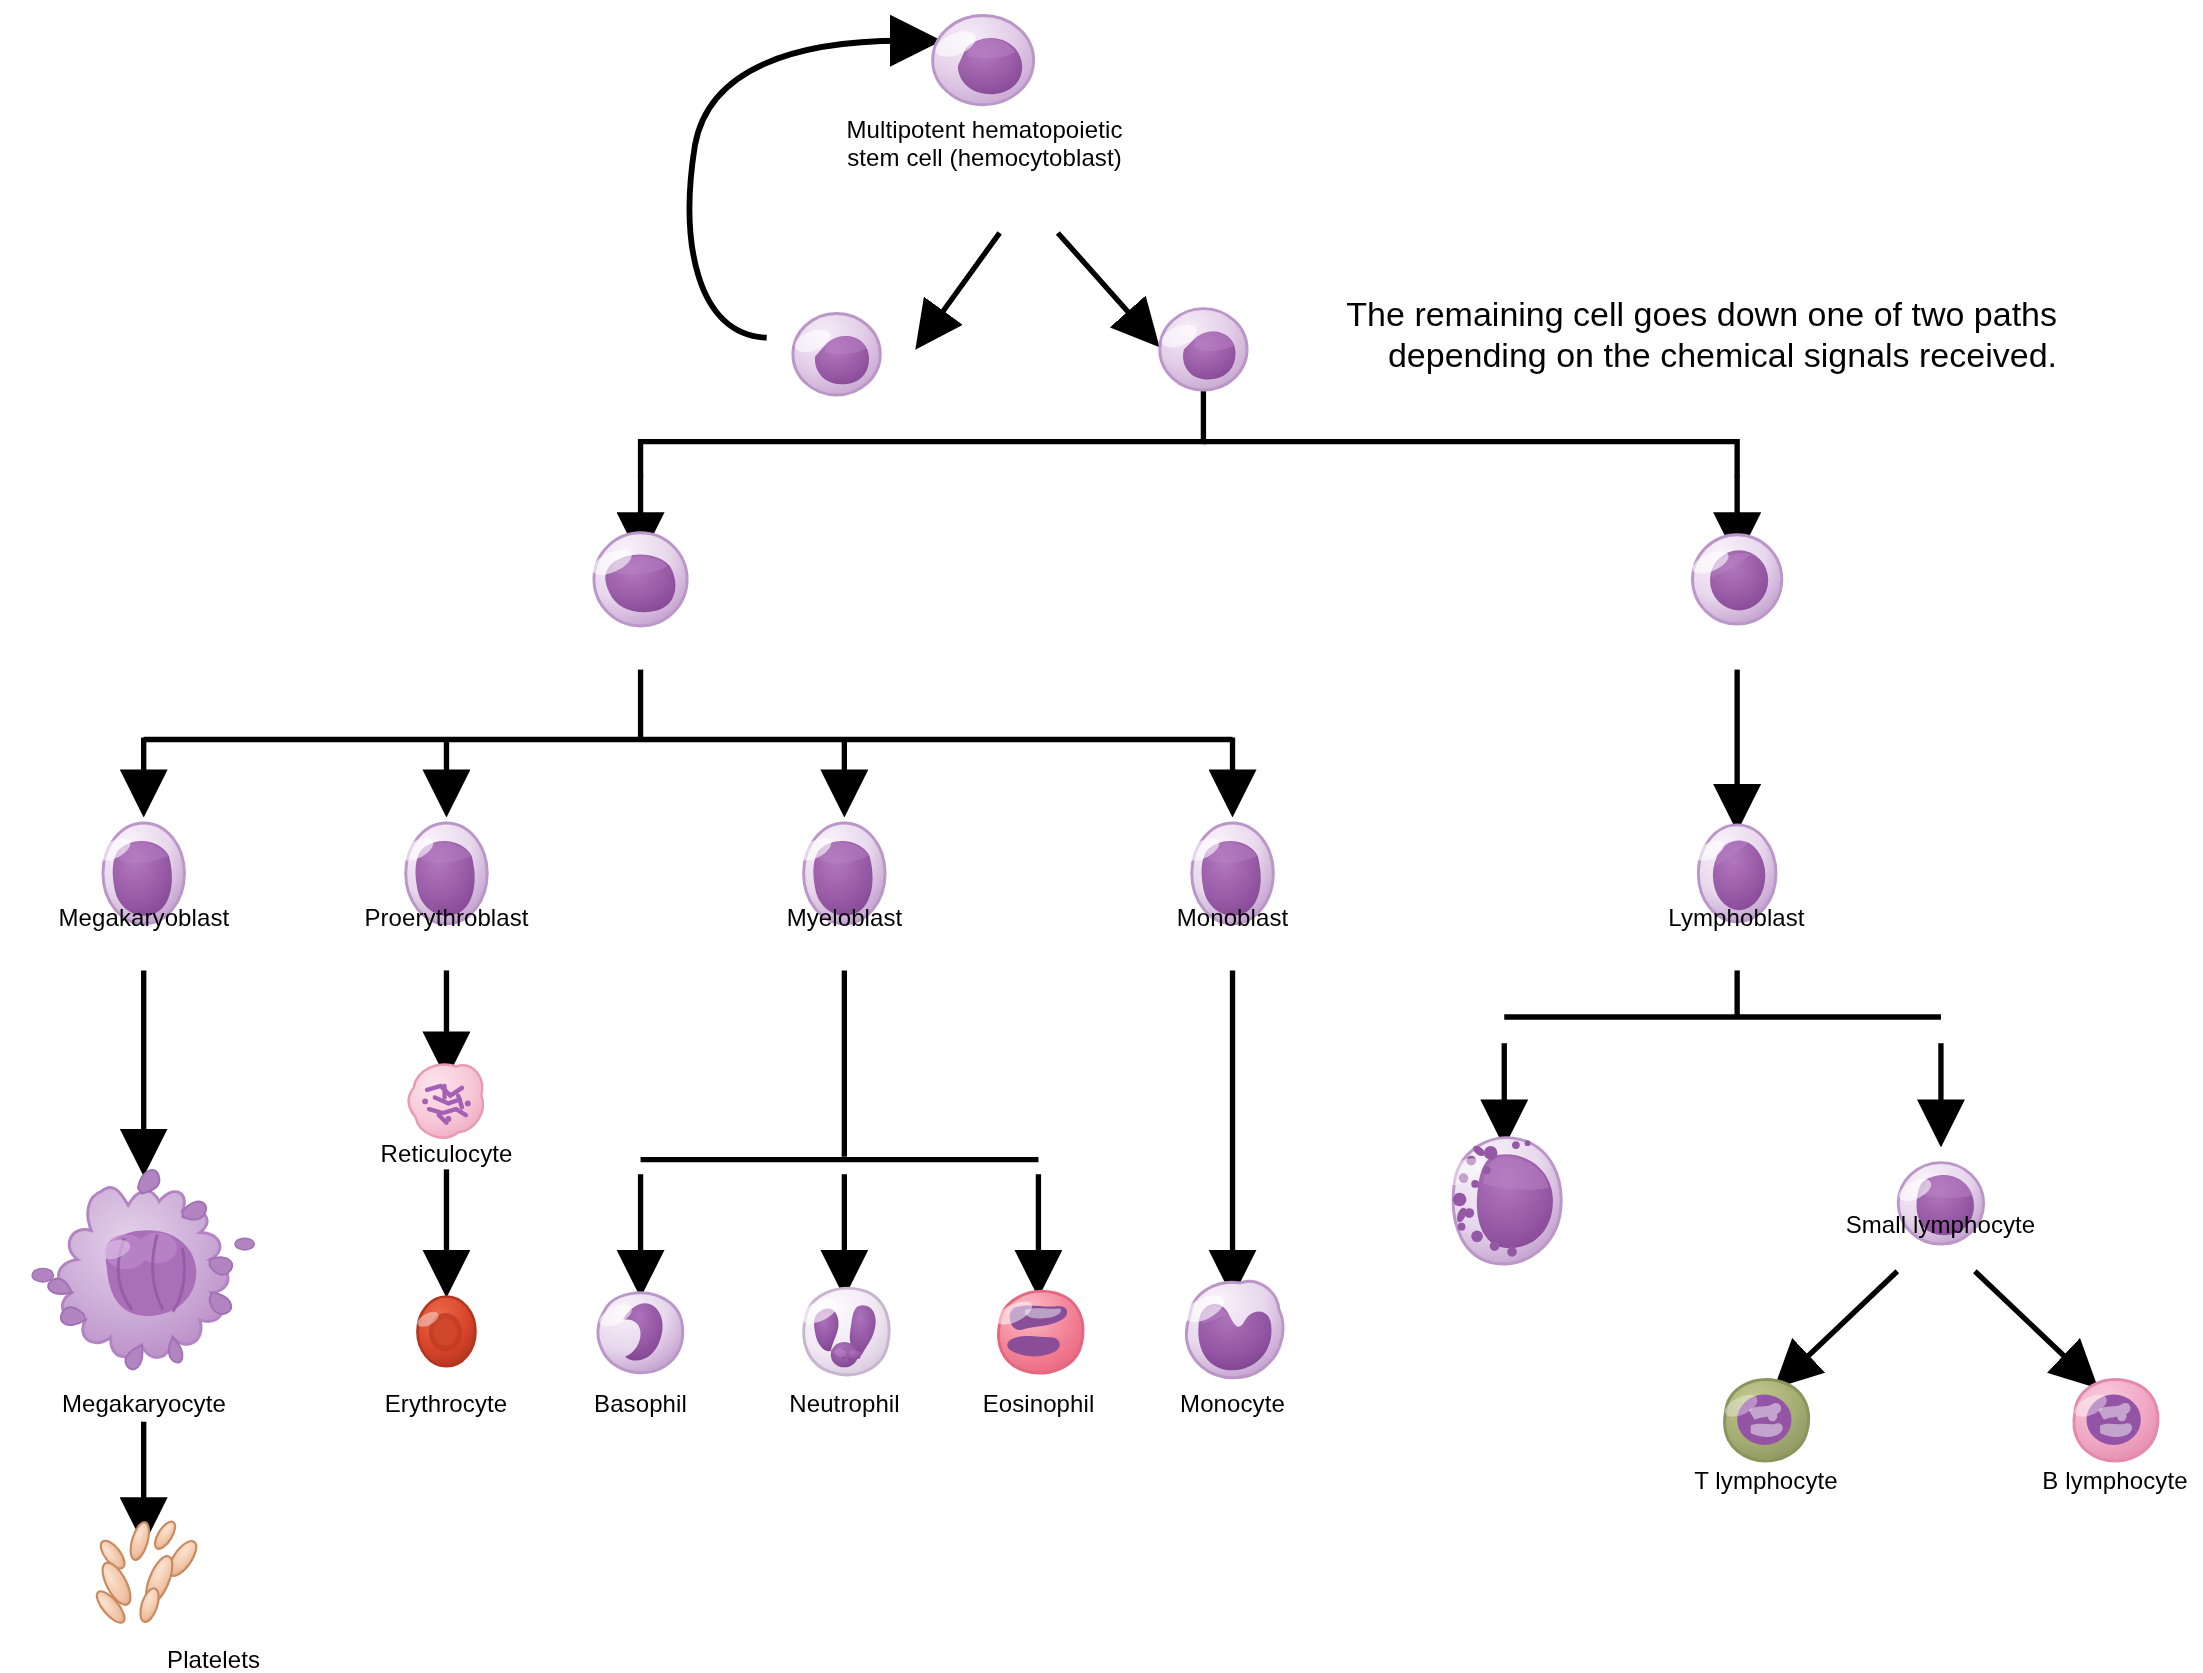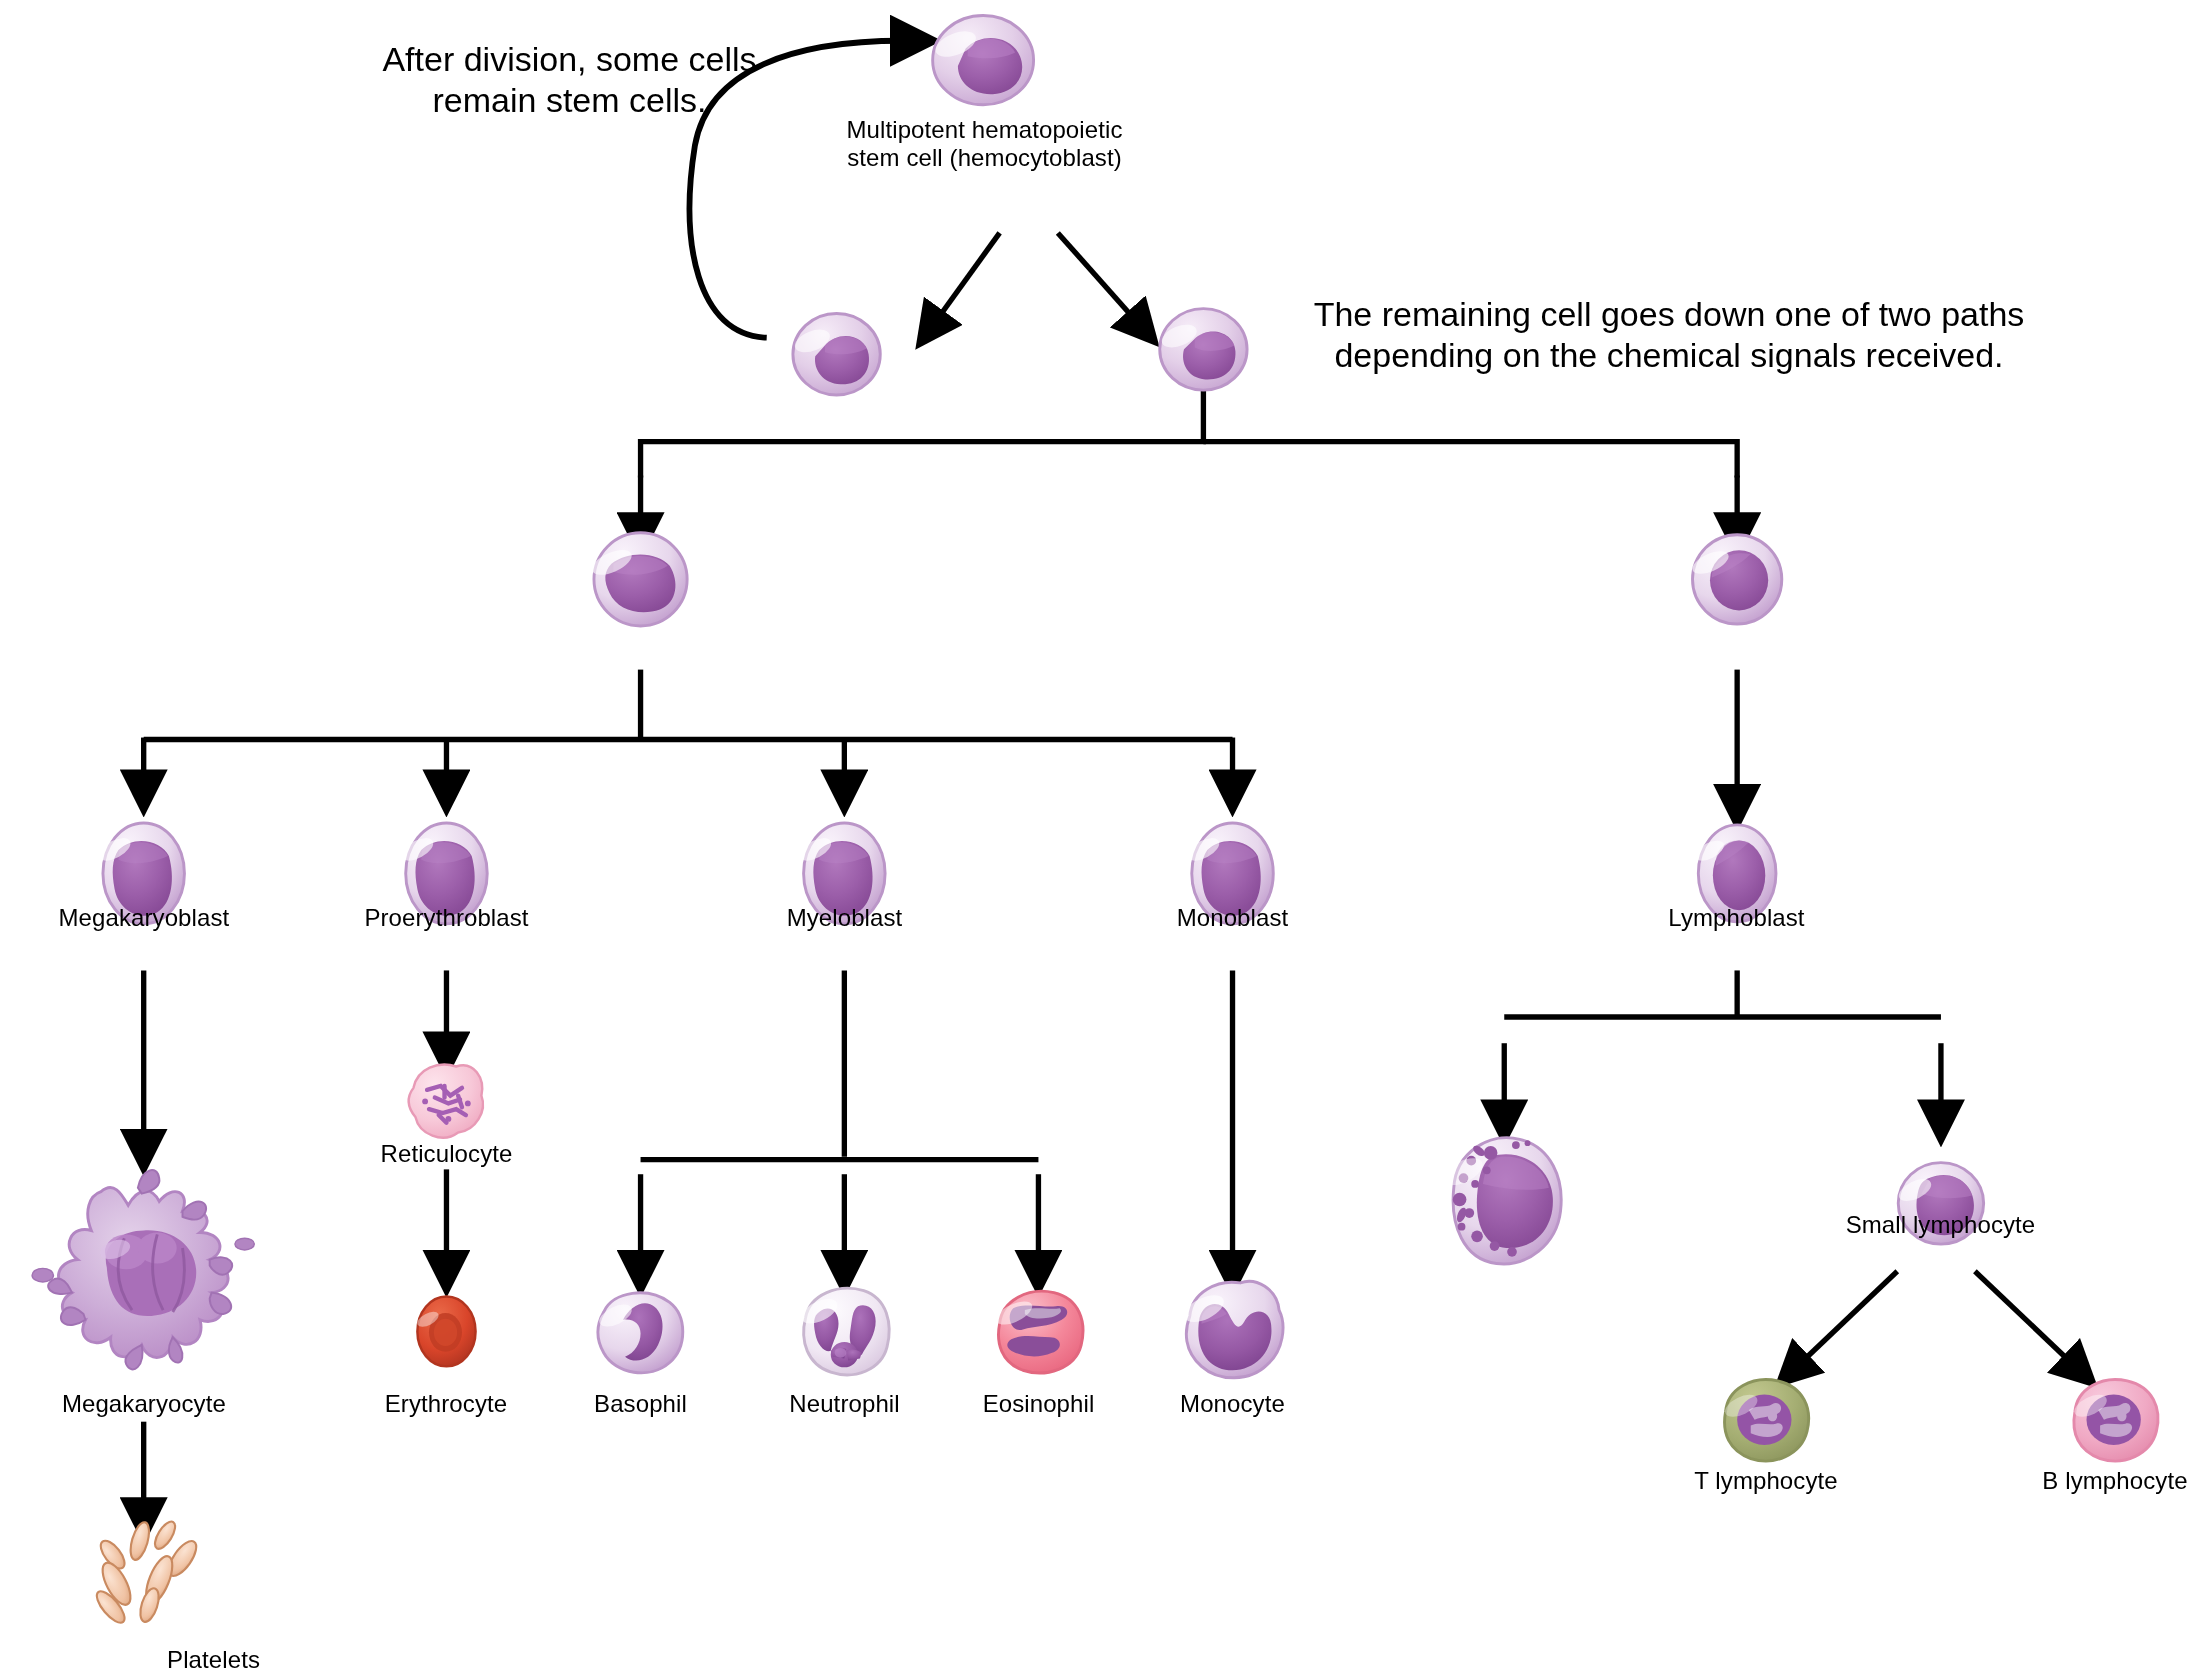--- a/index.html
+++ b/index.html
@@ -359,24 +359,22 @@
       <ellipse cx="-2" cy="-2" rx="28" ry="26" fill="#9454a6"></ellipse>
       <g fill="#cdb3d6" opacity=".85">
         <path d="M-18,-12 C-10,-18 0,-14 6,-18 C12,-22 18,-16 14,-10 C8,-4 -4,-6 -12,-2 Z"></path>
         <path d="M-16,4 C-8,0 2,4 10,2 C16,0 20,6 14,12 C6,18 -6,16 -16,12 Z"></path>
         <path d="M2,-12 C8,-14 14,-8 10,-2 C6,2 0,-2 2,-8 Z"></path>
       </g>
       <ellipse cx="-16" cy="-26" rx="18" ry="9" fill="#fff" opacity=".4" transform="rotate(-26)"></ellipse>
     </g>
   </svg>
 
-  <div class="note" style="left:361px;top:39px;width:417px;text-align:center;">After division, some cells
-remain stem cells.</div>
-
-  <div class="note" style="left:1281px;top:294px;width:776px;text-align:center;">The remaining cell goes down one of two paths
+
+  <div class="note" style="left:1281px;top:294px;width:776px;text-align:right;">The remaining cell goes down one of two paths
 depending on the chemical signals received.</div>
 
   <div class="lbl" style="left:737px;top:116px;width:495px;">Multipotent hematopoietic
 stem cell (hemocytoblast)</div>
 
 
 
   <div class="lbl" style="left:-11.6px;top:904px;width:311px;">Megakaryoblast</div>
 
   <div class="lbl" style="left:291px;top:904px;width:311px;">Proerythroblast</div>

